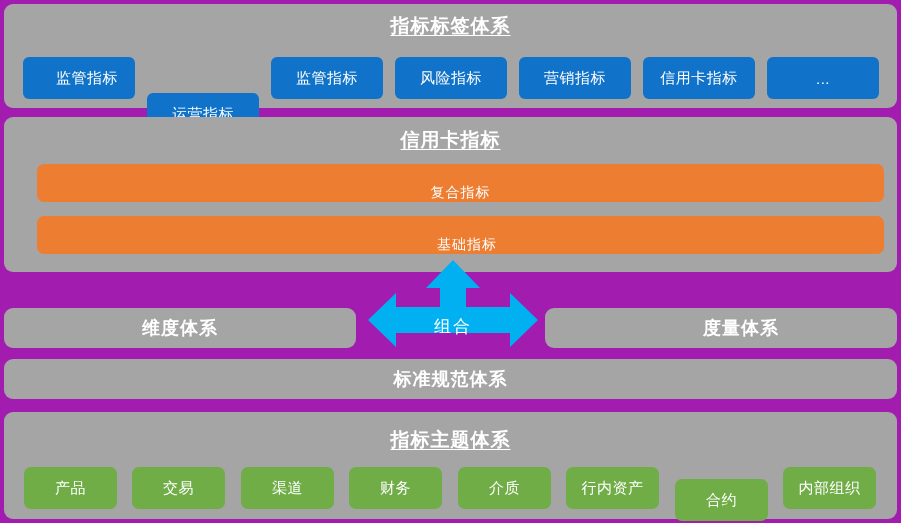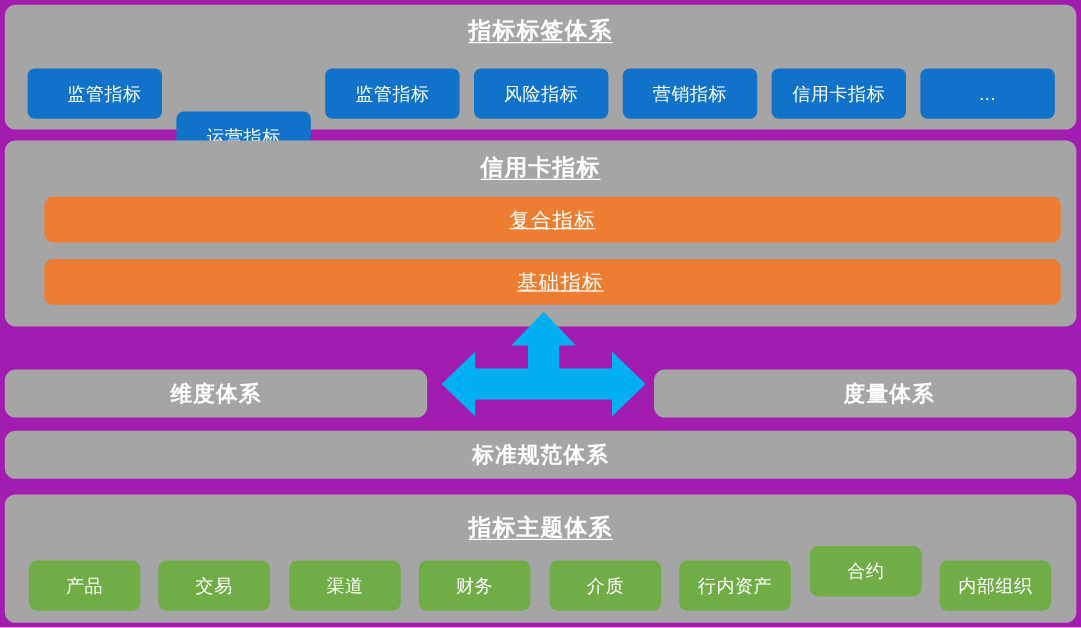--- a/index.html
+++ b/index.html
@@ -51,27 +51,26 @@
     box-sizing: border-box;
     letter-spacing: 0.5px;
   }
 
   
   .bar-orange {
     position: absolute;
     background: #ed7d31;
     border-radius: 7px;
     color: #ffffff;
-    font-size: 17px;
-    display: flex;
-    align-items: center;
+    font-size: 14px;
+    display: flex;
+    align-items: flex-end;
     justify-content: center;
     box-sizing: border-box;
     letter-spacing: 1px;
-    text-decoration: underline;
   }
 
   
   .pill-gray {
     position: absolute;
     background: #a5a5a5;
     border-radius: 9px;
     color: #ffffff;
     font-size: 18px;
     font-weight: bold;
@@ -164,20 +163,21 @@
   </div>
 
   <div class="pill-gray" style="left:545px; top:308px; width:352px; height:40px;padding-left:40px;">
     <span>度量体系</span>
   </div>
 
   <div id="arrow-wrap">
     <svg width="170" height="92" viewBox="0 0 170 92">
       <path d="M85 0 L112 28 L98 28 L98 47 L142 47 L142 33 L170 60 L142 87 L142 73 L28 73 L28 87 L0 60 L28 33 L28 47 L72 47 L72 28 L58 28 Z" fill="#00b0f0"></path>
     </svg>
+    <div class="arrow-label">组合</div>
   </div>
 
   <div class="pill-gray" style="left:4px; top:359px; width:893px; height:40px;">
     <span>标准规范体系</span>
   </div>
 
   <div class="panel" style="left:4px; top:412px; width:893px; height:107px;">
     <div class="panel-title" style="top:15px;">指标主题体系</div>
   </div>
 
@@ -192,20 +192,20 @@
   </div>
   <div class="chip-green" style="left:458px; top:467px; width:93px; height:42px;">
     <span>介质</span>
   </div>
   <div class="chip-green" style="left:349px; top:467px; width:93px; height:42px;">
     <span>财务</span>
   </div>
   <div class="chip-green" style="left:566px; top:467px; width:93px; height:42px;">
     <span>行内资产</span>
   </div>
-  <div class="chip-green" style="left:675px; top:455px; width:93px; height:42px;">
+  <div class="chip-green" style="left:675px; top:479px; width:93px; height:42px;">
     <span>合约</span>
   </div>
   <div class="chip-green" style="left:783px; top:467px; width:93px; height:42px;">
     <span>内部组织</span>
   </div>
 
 </div>
 
 </body></html>

